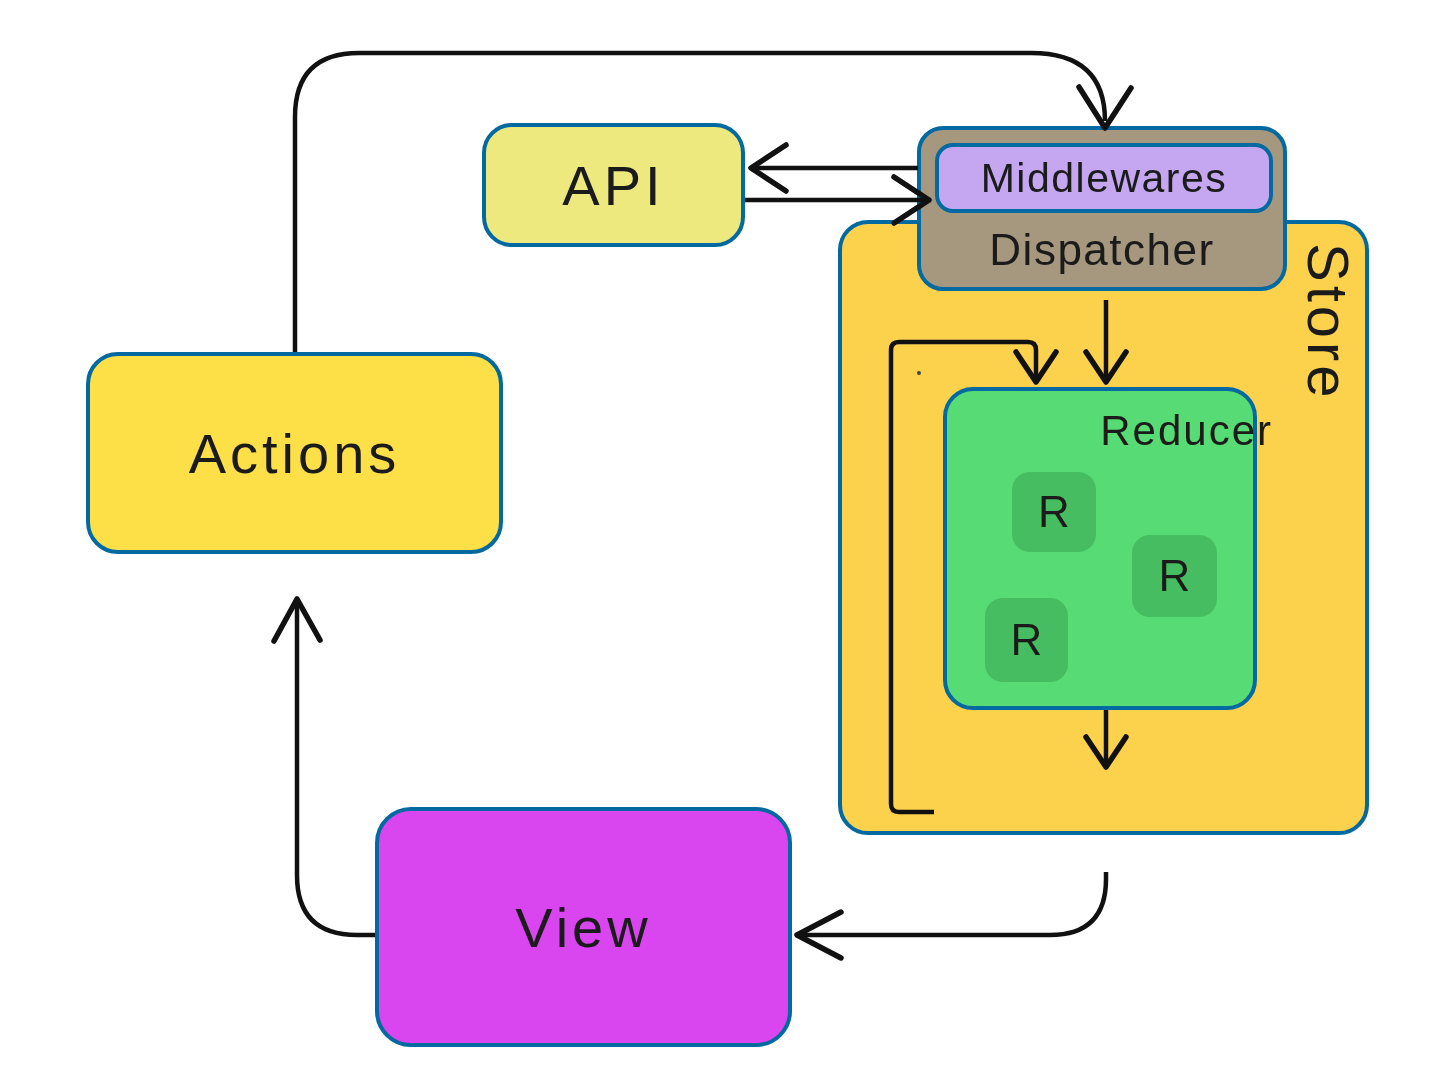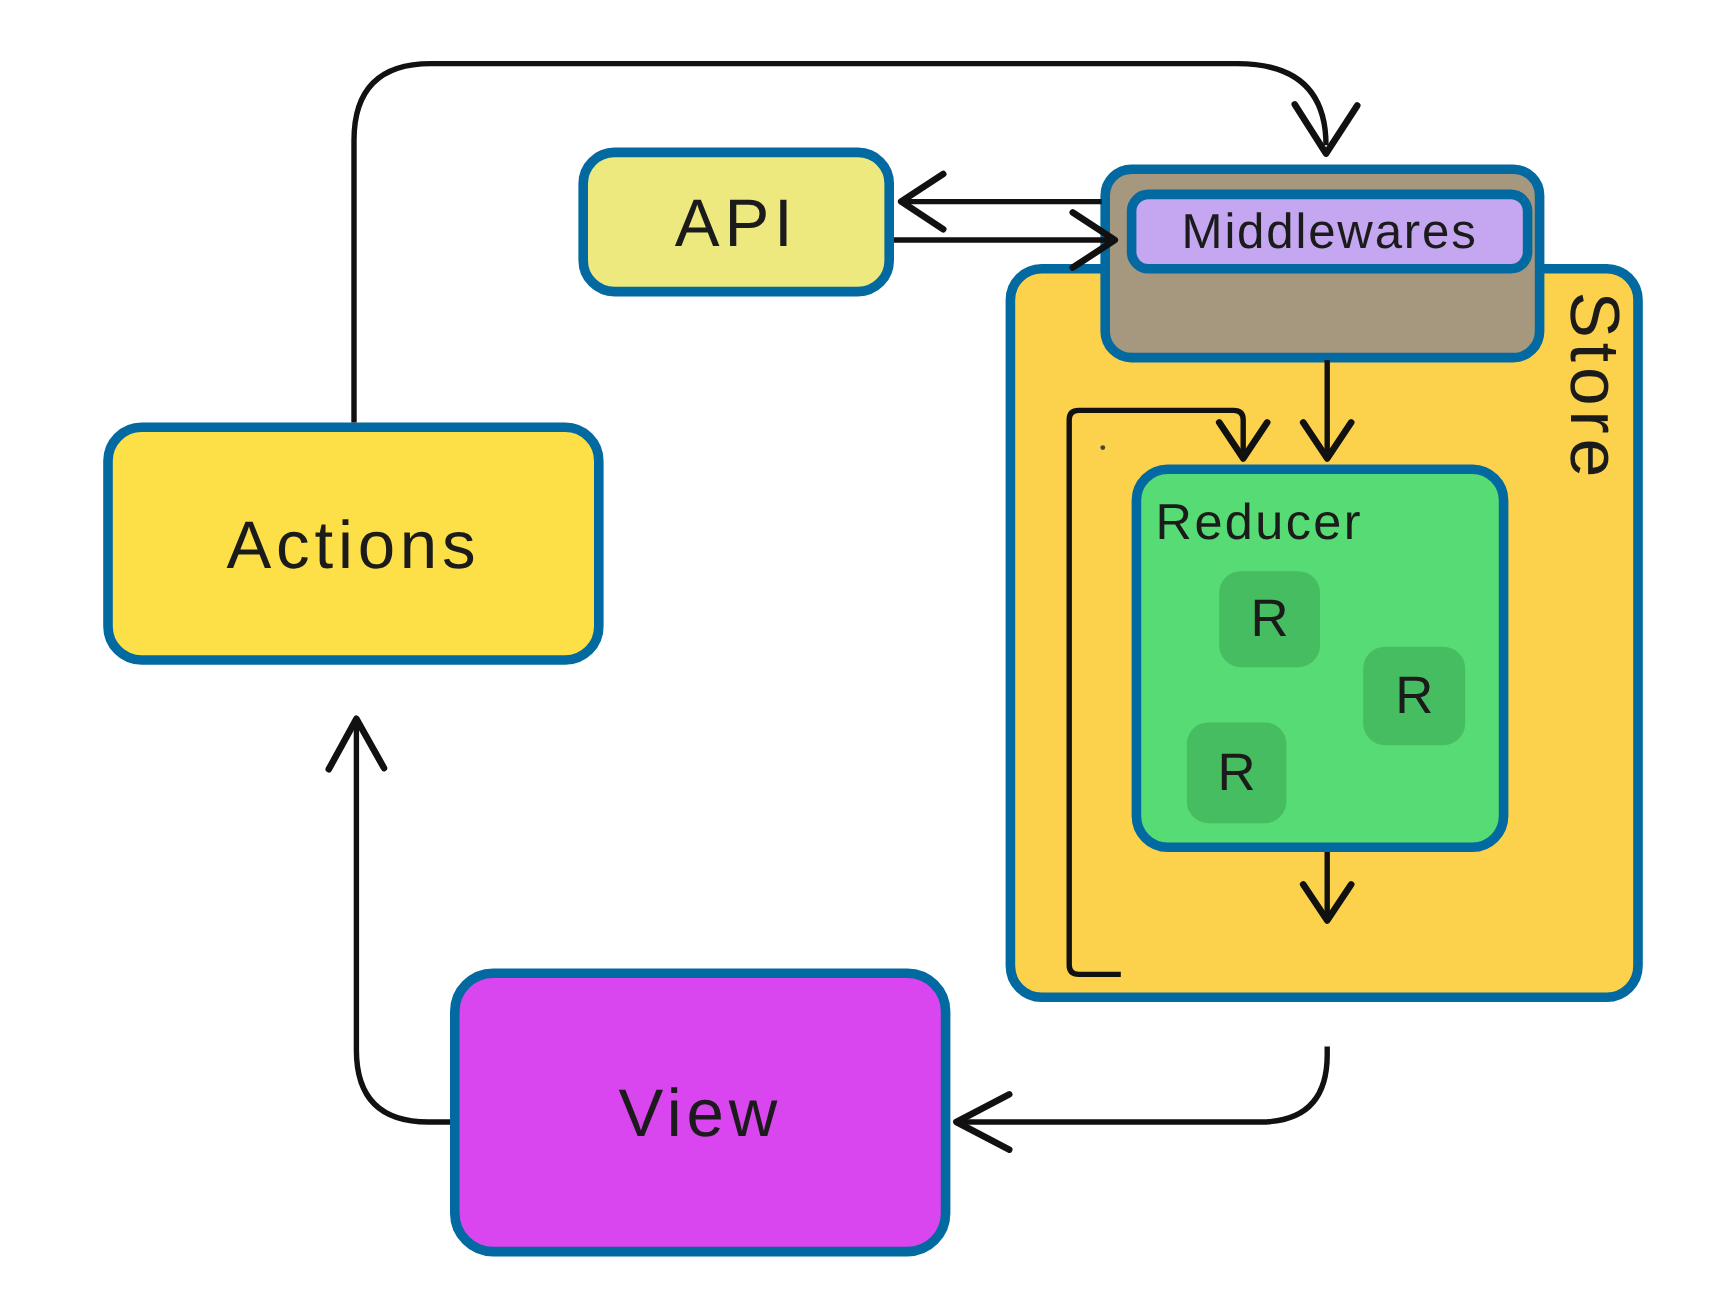--- a/index.html
+++ b/index.html
@@ -1,37 +1,37 @@
 <!DOCTYPE html>
 <html><head>
 <meta charset="utf-8">
 <style>
   html,body{margin:0;padding:0;background:#ffffff;}
   #canvas{
     position:relative;width:1440px;height:1080px;background:#ffffff;
     font-family:"Liberation Sans",sans-serif;color:#1b1b1b;overflow:hidden;
   }
   .box{
-    position:absolute;box-sizing:border-box;border:8px solid #0369a1;
+    position:absolute;box-sizing:border-box;border:4px solid #0369a1;
     display:flex;align-items:center;justify-content:center;
   }
   .lbl{white-space:nowrap;}
   #actions{left:86px;top:352px;width:417px;height:202px;border-radius:32px;background:#fde047;font-size:56px;letter-spacing:4px;z-index:2;}
   #api{left:482px;top:123px;width:263px;height:124px;border-radius:30px;background:#EDE97E;font-size:56px;letter-spacing:4px;z-index:2;}
   #view{left:375px;top:807px;width:417px;height:240px;border-radius:36px;background:#d946ef;font-size:56px;letter-spacing:4px;z-index:2;}
   #store{left:838px;top:220px;width:531px;height:615px;border-radius:30px;background:#FCD24D;z-index:1;}
   #store-label{
     position:absolute;left:1362px;top:243px;transform:rotate(90deg);transform-origin:0 0;
     font-size:58px;letter-spacing:4px;z-index:2;
   }
-  #dispatcher{left:917px;top:137px;width:370px;height:165px;border-radius:26px;background:#A6977F;display:block;z-index:3;}
+  #dispatcher{left:917px;top:126px;width:370px;height:165px;border-radius:26px;background:#A6977F;display:block;z-index:3;}
   #middlewares{position:absolute;left:14px;top:13px;width:338px;height:70px;border-radius:18px;background:#C4A7F0;font-size:41px;letter-spacing:1.5px;}
   #dispatcher-label{position:absolute;left:0;top:87px;width:100%;height:66px;display:flex;align-items:center;justify-content:center;font-size:44px;letter-spacing:1.5px;}
   #reducer{left:943px;top:387px;width:314px;height:323px;border-radius:30px;background:#57DB74;display:block;z-index:2;}
-  #reducer-label{position:absolute;left:12px;top:16px;width:100%;text-align:left;font-size:42px;letter-spacing:2px;}
+  #reducer-label{position:absolute;left:0;top:16px;width:100%;text-align:right;font-size:42px;letter-spacing:2px;padding-left:20px;}
   .rbox{position:absolute;box-sizing:border-box;border:none;border-radius:18px;background:#46BD60;display:flex;align-items:center;justify-content:center;font-size:44px;}
   #r1{left:65px;top:81px;width:84px;height:80px;}
   #r2{left:185px;top:144px;width:85px;height:82px;}
   #r3{left:38px;top:207px;width:83px;height:84px;}
   #state{left:934px;top:772px;width:344px;height:100px;border-radius:26px;background:#EAA284;font-size:45px;letter-spacing:2px;z-index:4;}
   #wires{position:absolute;left:0;top:0;z-index:5;pointer-events:none;}
   #wires path{fill:none;stroke:#111111;stroke-width:4.5px;stroke-linejoin:round;}
   #wires path.head{stroke-width:5.5px;stroke-linecap:round;}
 </style>
 </head>
@@ -51,20 +51,21 @@
   </div>
 
   <div class="box" id="view">
     <span class="lbl">View</span>
   </div>
 
   <div class="box" id="dispatcher">
     <div class="box" id="middlewares">
       <span class="lbl">Middlewares</span>
     </div>
+    <div id="dispatcher-label" class="lbl">Dispatcher</div>
   </div>
 
   <div class="box" id="reducer">
     <div id="reducer-label" class="lbl">Reducer</div>
     <div class="rbox" id="r1">
       <span>R</span>
     </div>
     <div class="rbox" id="r2">
       <span>R</span>
     </div>

